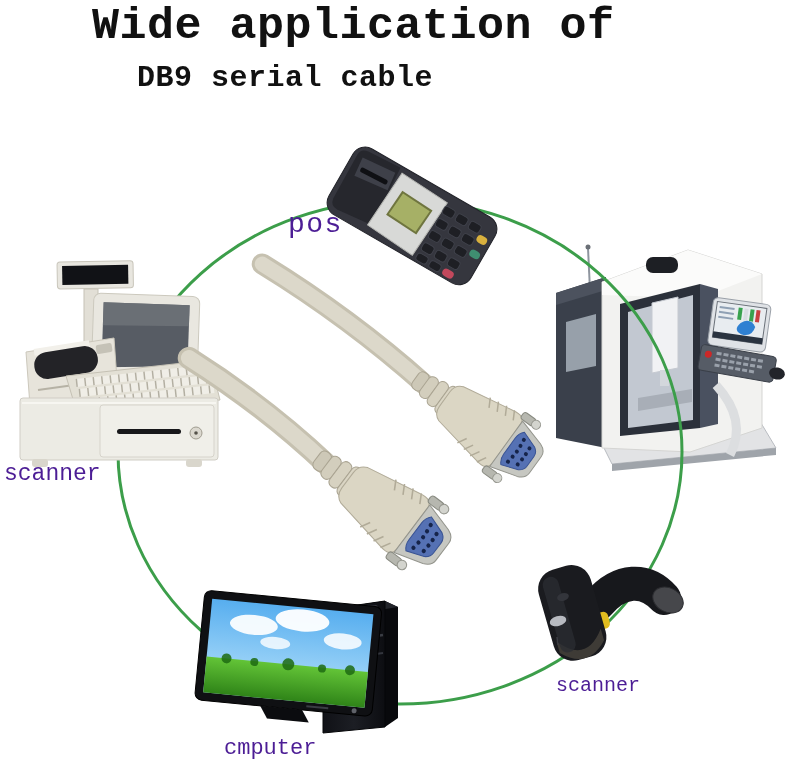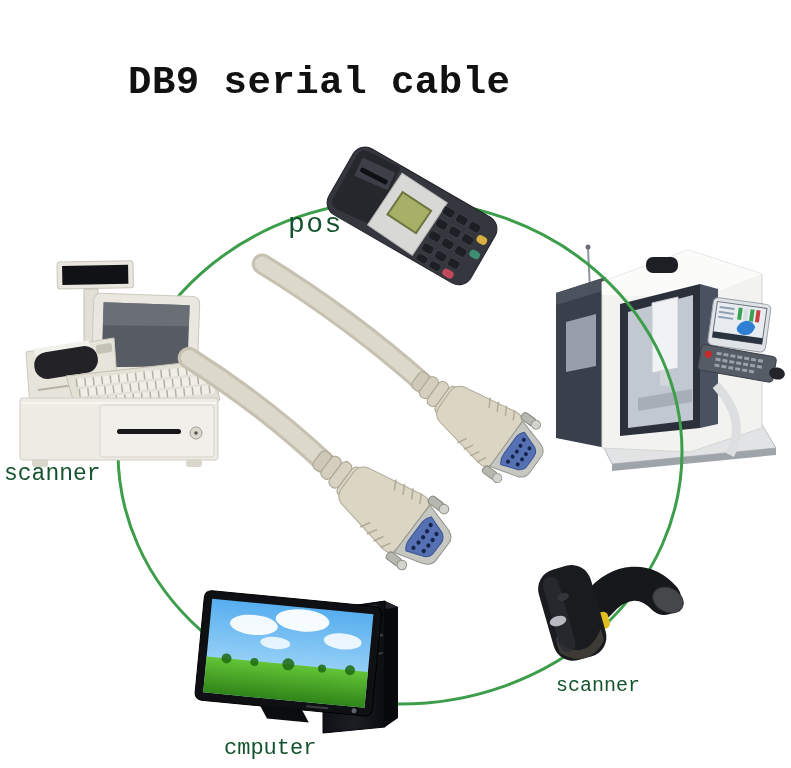--- a/index.html
+++ b/index.html
@@ -15,21 +15,21 @@
   .title {
     position: absolute;
     color: #111111;
     font-weight: 700;
     white-space: nowrap;
     line-height: 1.1;
     letter-spacing: 0.5px;
   }
   .lbl {
     position: absolute;
-    color: #14532d;
+    color: #4c1d95;
     white-space: nowrap;
     line-height: 1.1;
   }
 </style>
 </head>
 <body>
 
 <div class="canvas">
 
   <svg class="scene" width="791" height="768" viewBox="0 0 791 768">
@@ -268,19 +268,20 @@
         <use href="#db9conn"></use>
       </g>
       <g transform="translate(395,516) rotate(37) scale(1.06)">
         <path d="M-245,-2 Q-160,-9 -80,0" stroke="#c6c1b0" stroke-width="21" fill="none" stroke-linecap="round"></path>
         <path d="M-245,-2 Q-160,-9 -80,0" stroke="#dcd8ca" stroke-width="15" fill="none" stroke-linecap="round"></path>
         <use href="#db9conn"></use>
       </g>
     </g>
   </svg>
 
-  <div class="title" style="left:128px; top:62px; font-size:39px">DB9 serial cable</div>
+  <div class="title" style="left:92px; top:2px; font-size:45px">Wide application of</div>
+  <div class="title" style="left:137px; top:62px; font-size:30px">DB9 serial cable</div>
 
   <div class="lbl" style="left:288px; top:210px; font-size:28px; letter-spacing:1.5px">pos</div>
   <div class="lbl" style="left:4px; top:462px; font-size:23px">scanner</div>
   <div class="lbl" style="left:556px; top:675px; font-size:20px">scanner</div>
   <div class="lbl" style="left:224px; top:737px; font-size:22px">cmputer</div>
 </div>
 
 </body></html>

